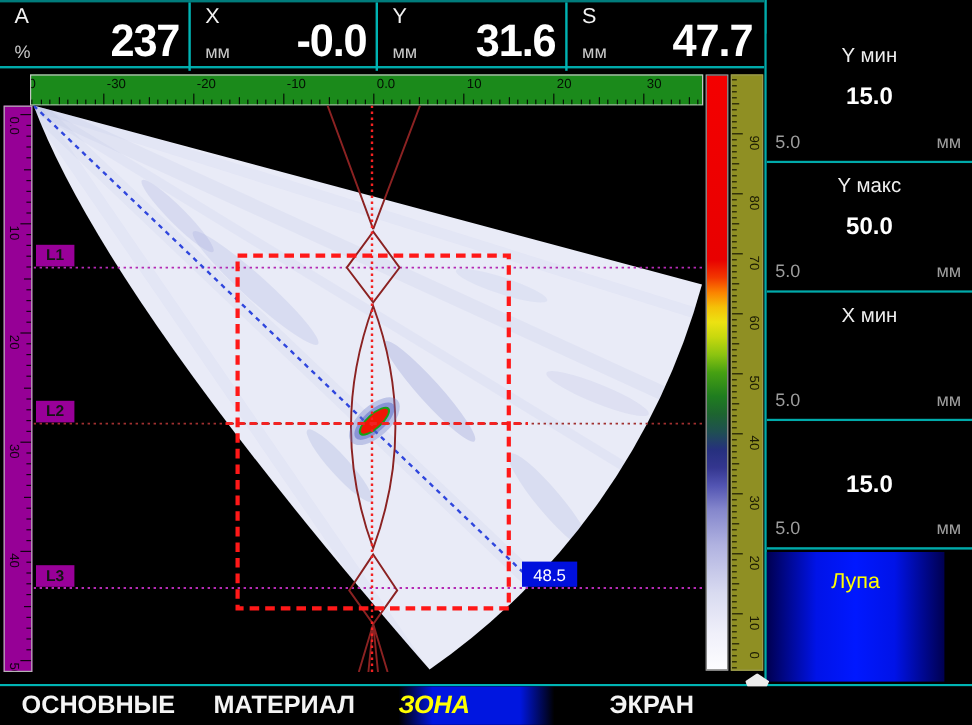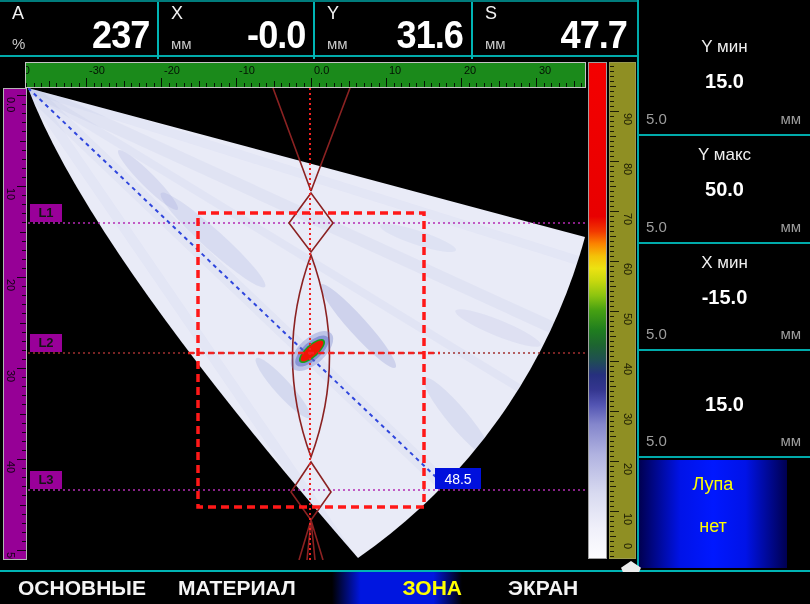--- a/index.html
+++ b/index.html
@@ -65,21 +65,21 @@
     font-size:13px;font-weight:bold;text-align:center;line-height:18px;}
 
   
   #sepline{position:absolute;left:0;top:570px;width:810px;height:2px;background:#00b4b4;}
   #probe-marker{position:absolute;left:621px;top:561px;width:20px;height:15px;background:#ececec;
     clip-path:polygon(50% 0,100% 45%,82% 100%,18% 100%,0 45%);}
   #menubar{position:absolute;left:0;top:572px;width:810px;height:32px;background:#000;}
   .mitem{position:absolute;top:4px;font-size:21px;font-weight:bold;color:#f4f4f4;letter-spacing:0;}
   #zona-box{position:absolute;left:332px;top:0;width:130px;height:32px;
     background:linear-gradient(90deg,rgba(0,10,190,0) 0%,#0016e0 22%,#0016e0 78%,rgba(0,10,190,0) 100%);}
-  #zona-box .mitem{position:absolute;left:0;top:4px;width:100%;text-align:right;color:#ffff00;}
+  #zona-box .mitem{position:absolute;left:0;top:4px;width:100%;text-align:left;color:#ffff00;font-style:italic;}
 </style>
 </head>
 <body>
 
 <div id="stage">
 
   <div id="topbar">
     <div class="cell" style="left:0;width:157px;">
       <span class="lab">A</span>
       <span class="unit">%</span>
@@ -462,32 +462,30 @@
       <span class="punit">мм</span>
     </div>
     <div class="pbox" style="top:136px;height:108px;">
       <div class="ptitle">Y макс</div>
       <div class="pvalue">50.0</div>
       <span class="pstep">5.0</span>
       <span class="punit">мм</span>
     </div>
     <div class="pbox" style="top:244px;height:107px;">
       <div class="ptitle">X мин</div>
-      <div class="pvalue">-15.0</div>
       <span class="pstep">5.0</span>
       <span class="punit">мм</span>
     </div>
     <div class="pbox" style="top:351px;height:107px;">
       <div class="pvalue">15.0</div>
       <span class="pstep">5.0</span>
       <span class="punit">мм</span>
     </div>
     <div id="zoombox">
       <div class="zt">Лупа</div>
-      <div class="zv">нет</div>
     </div>
   </div>
 
   <div id="sepline"></div>
   <div id="probe-marker"></div>
 
   <div id="menubar">
     <span class="mitem" style="left:178px;">МАТЕРИАЛ</span>
     <span class="mitem" style="left:18px;">ОСНОВНЫЕ</span>
     <div id="zona-box">

